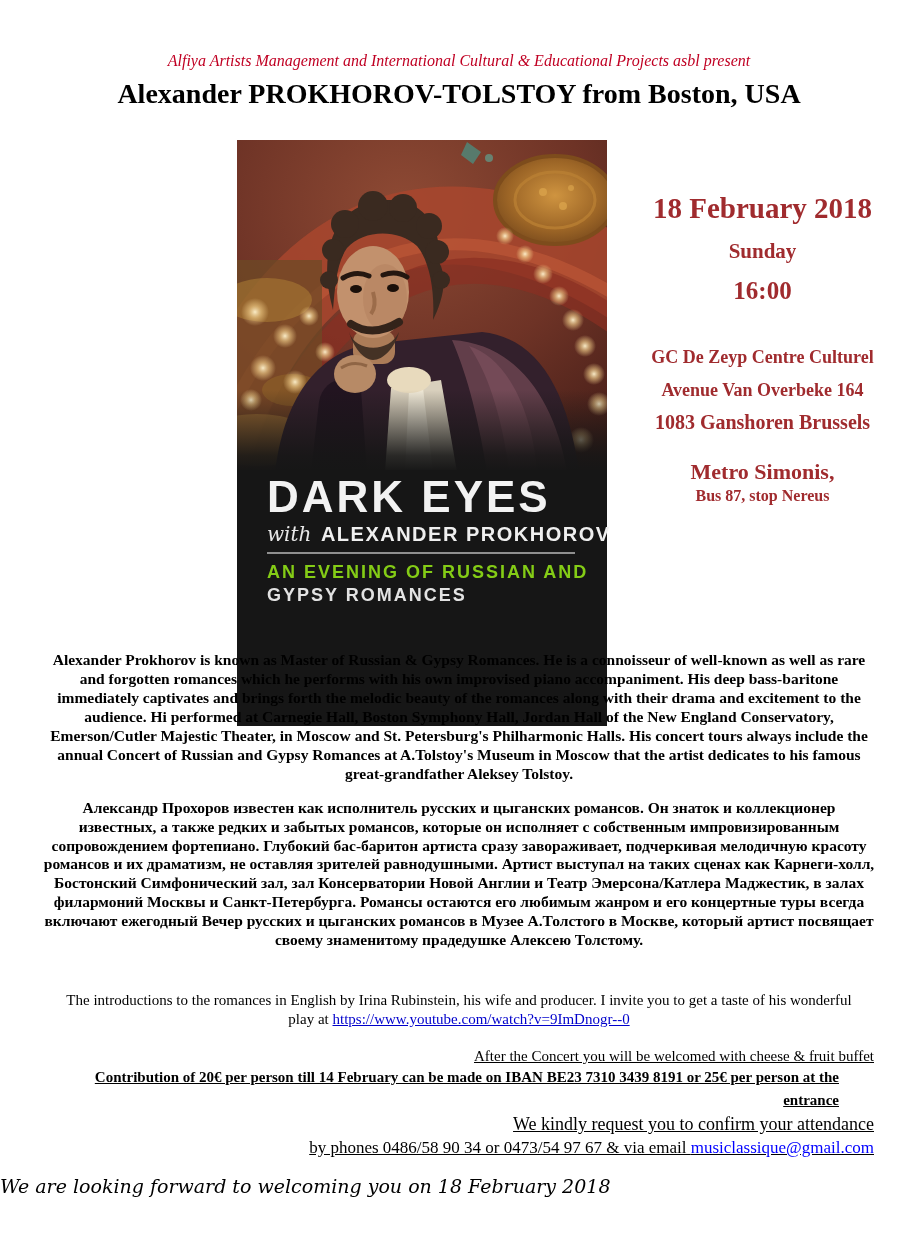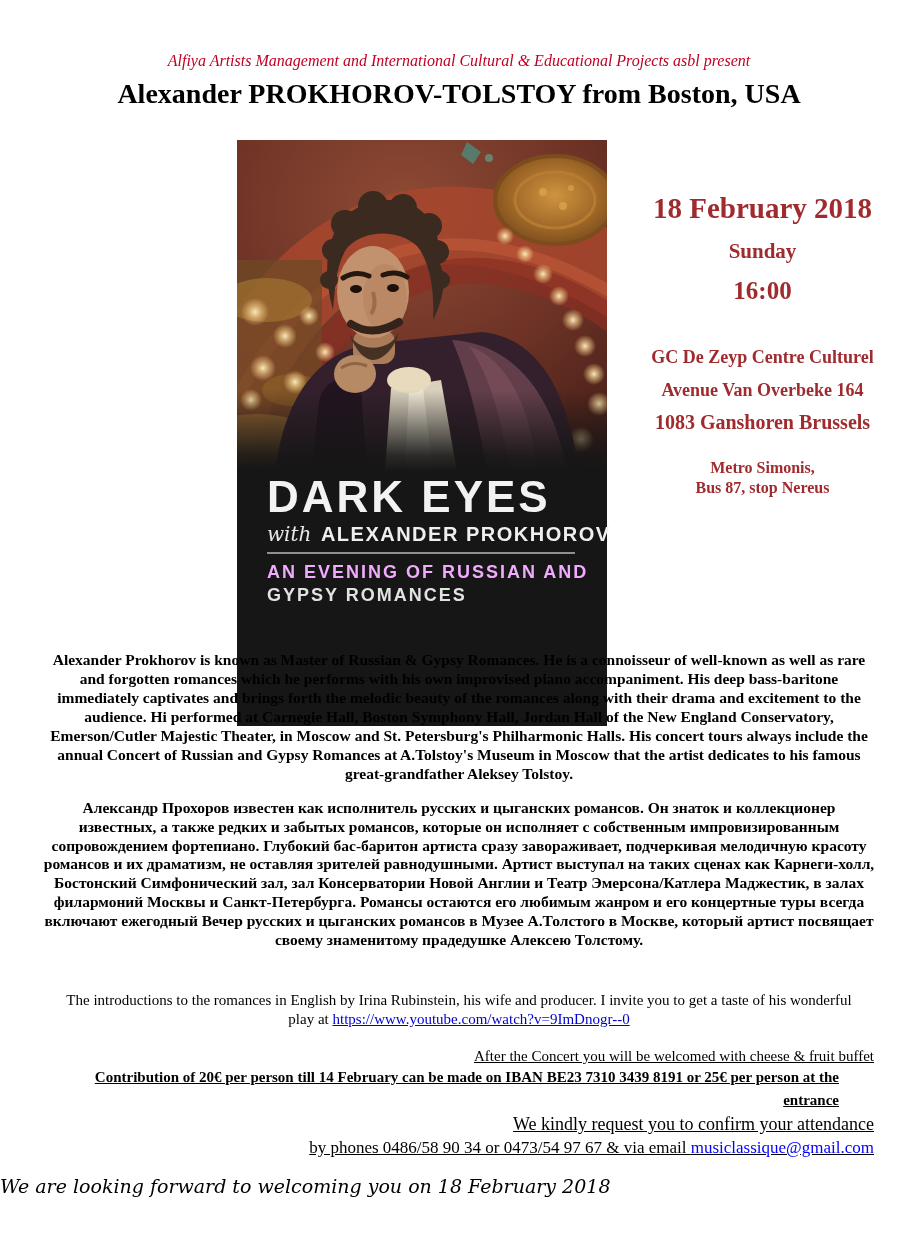--- a/index.html
+++ b/index.html
@@ -30,34 +30,34 @@
     position:absolute;left:30px;top:2px;font-size:44px;font-weight:bold;
     letter-spacing:3px;color:#f2f2f2;white-space:nowrap;
   }
   .p-with-row{position:absolute;left:30px;top:52px;width:310px;white-space:nowrap;}
   .p-with{
     font-family:"DejaVu Serif", serif;font-style:italic;font-size:20px;color:#e8e8e8;
     margin-right:5px;
   }
   .p-artist{font-size:20px;font-weight:bold;letter-spacing:1.5px;color:#efefef;}
   .p-rule{position:absolute;left:30px;top:82px;width:308px;height:2px;background:#8f8f8f;}
-  .p-sub1{position:absolute;left:30px;top:92px;font-size:18px;font-weight:bold;letter-spacing:2px;color:#f0abfc;}
+  .p-sub1{position:absolute;left:30px;top:92px;font-size:18px;font-weight:bold;letter-spacing:2px;color:#84cc16;}
   .p-sub2{position:absolute;left:30px;top:115px;font-size:18px;font-weight:bold;letter-spacing:2px;color:#e2e2e2;}
   
   .event-col{
     position:absolute;left:607px;top:140px;width:311px;text-align:center;
     color:var(--event-red,#a02b2e);font-weight:bold;
   }
   .ev-date{padding-top:52px;font-size:29px;}
   .ev-day{margin-top:14px;font-size:21px;}
   .ev-time{margin-top:13px;font-size:25px;}
   .ev-venue{margin-top:42px;font-size:18px;}
   .ev-addr{margin-top:12px;font-size:18px;}
   .ev-city{margin-top:10px;font-size:20px;}
-  .ev-transit1{margin-top:25px;font-size:16px;}
+  .ev-transit1{margin-top:25px;font-size:22px;}
   .ev-transit2{margin-top:2px;font-size:16px;}
   
   .bio-en{
     position:absolute;top:650px;left:42px;width:834px;margin:0;
     font-size:15.5px;font-weight:bold;line-height:19px;text-align:center;
   }
   .bio-ru{
     position:absolute;top:799px;left:42px;width:834px;margin:0;
     font-size:15.5px;font-weight:bold;line-height:18.8px;text-align:center;
   }

